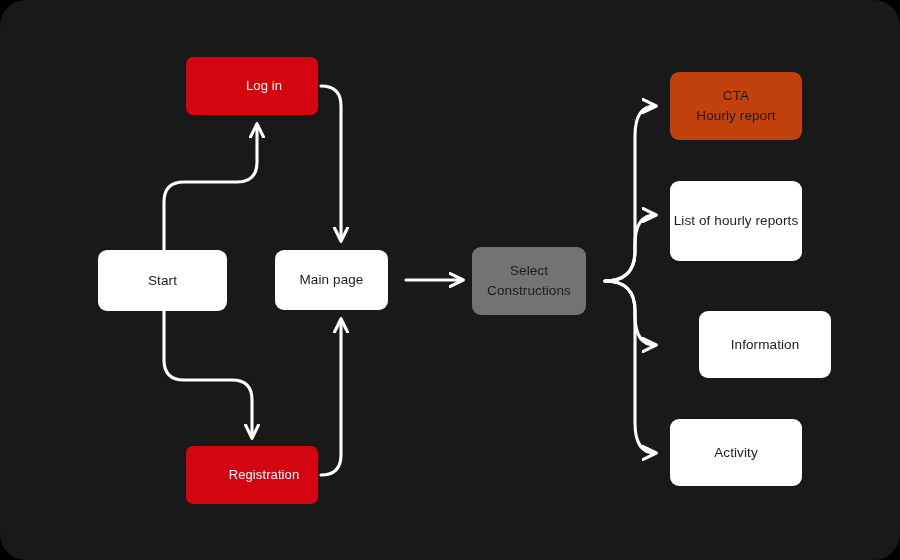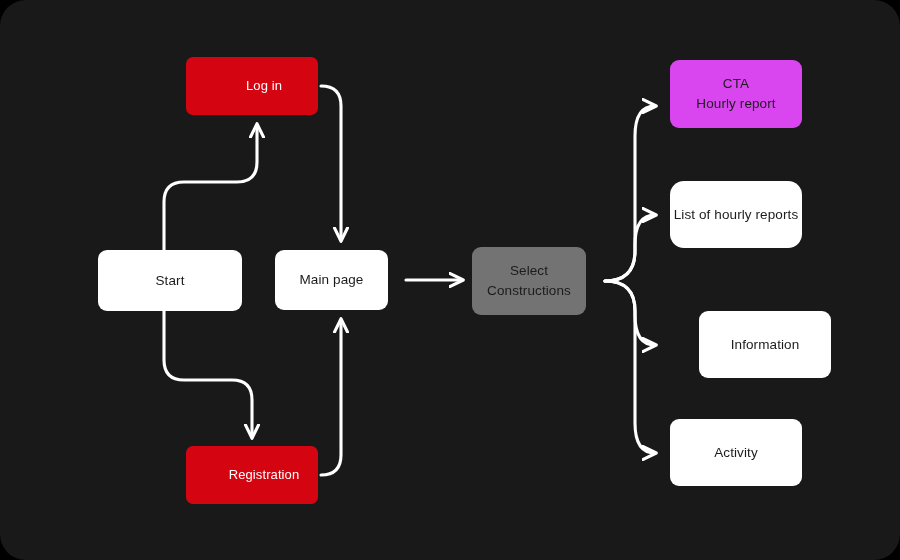--- a/index.html
+++ b/index.html
@@ -73,25 +73,25 @@
         <path d="M 406 280 L 462 280" marker-end="url(#arrowhead)" stroke="#ffffff"></path>
         <path d="M 605 281 Q 635 281 635 251 L 635 136 Q 635 106 655 106" marker-end="url(#arrowhead)" stroke="#ffffff"></path>
         <path d="M 605 281 Q 635 281 635 251 L 635 245 Q 635 215 655 215" marker-end="url(#arrowhead)" stroke="#ffffff"></path>
         <path d="M 605 281 Q 635 281 635 311 L 635 315 Q 635 345 655 345" marker-end="url(#arrowhead)" stroke="#ffffff"></path>
         <path d="M 605 281 Q 635 281 635 311 L 635 423 Q 635 453 655 453" marker-end="url(#arrowhead)" stroke="#ffffff"></path>
       </g>
   </svg>
 
   <div id="node-layer">
       <div class="node red" style="left: 186px; top: 57px; width: 132px; height: 58px; background: rgb(212, 5, 17);"><span>Log in</span></div>
-      <div class="node white" style="left: 98px; top: 250px; width: 144px; height: 61px; background: rgb(255, 255, 255);"><span>Start</span></div>
+      <div class="node white" style="left: 98px; top: 250px; width: 129px; height: 61px; background: rgb(255, 255, 255);"><span>Start</span></div>
       <div class="node white" style="left: 275px; top: 250px; width: 113px; height: 60px; background: rgb(255, 255, 255);"><span>Main page</span></div>
       <div class="node red" style="left: 186px; top: 446px; width: 132px; height: 58px; background: rgb(212, 5, 17);"><span>Registration</span></div>
       <div class="node white" style="left: 472px; top: 247px; width: 114px; height: 68px; background: #737373; text-align: center;"><span>Select
 Constructions</span></div>
-      <div class="node white" style="left: 670px; top: 60px; width: 132px; height: 68px; background: #d946ef;"><span>CTA
+      <div class="node white" style="left: 670px; top: 72px; width: 132px; height: 68px; background: #c2410c;"><span>CTA
 Hourly report</span></div>
-      <div class="node white" style="left: 670px; top: 181px; width: 132px; height: 67px; background: rgb(255, 255, 255); border-radius: 14px;"><span>List of hourly reports</span></div>
+      <div class="node white" style="left: 670px; top: 181px; width: 132px; height: 80px; background: rgb(255, 255, 255);"><span>List of hourly reports</span></div>
       <div class="node white" style="left: 670px; top: 311px; width: 132px; height: 67px; background: rgb(255, 255, 255); margin-left: 29px;"><span>Information</span></div>
       <div class="node white" style="left: 670px; top: 419px; width: 132px; height: 67px; background: rgb(255, 255, 255); text-align: right;"><span>Activity</span></div>
     </div>
 
 </div>
 
 </body></html>

